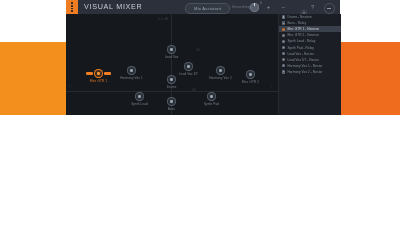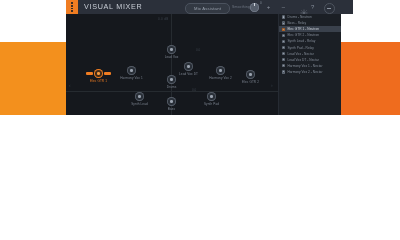--- a/index.html
+++ b/index.html
@@ -12,21 +12,21 @@
 
   
   .bg-white{position:absolute;left:0;top:0;width:400px;height:115px;background:#ffffff;}
   .bg-orange-left{position:absolute;left:0;top:42px;width:72px;height:73px;background:#f3901d;}
   .bg-orange-right{position:absolute;left:341px;top:42px;width:59px;height:73px;background:#ef6c1e;}
 
   
   .plugin{position:absolute;left:66px;top:0px;width:274px;height:115px;background:#1b1f25;}
 
   
-  .hdr{position:absolute;left:0;top:0;width:274px;height:14px;background:#2b303a;padding-left:13px;}
+  .hdr{position:absolute;left:0;top:0;width:274px;height:14px;background:#2b303a;}
   .drag-handle{position:absolute;left:0;top:0;width:12px;height:14px;background:#f07d22;
     display:flex;align-items:center;justify-content:center;}
   .drag-dots{display:flex;flex-direction:column;gap:1px;}
   .drag-dots i{display:block;width:1.6px;height:1.6px;border-radius:50%;background:#1b1f25;}
   .title{position:absolute;left:18px;top:2px;font-size:7.2px;letter-spacing:.7px;
     color:#c9ced6;font-weight:400;line-height:10px;}
 
   .mixassist{position:absolute;left:119px;top:2.5px;height:9px;padding:0 8px;
     border:1px solid #4b525e;border-radius:5px;background:#333943;color:#9aa2ae;
     font-size:4.2px;line-height:9px;letter-spacing:.2px;display:flex;align-items:center;}

